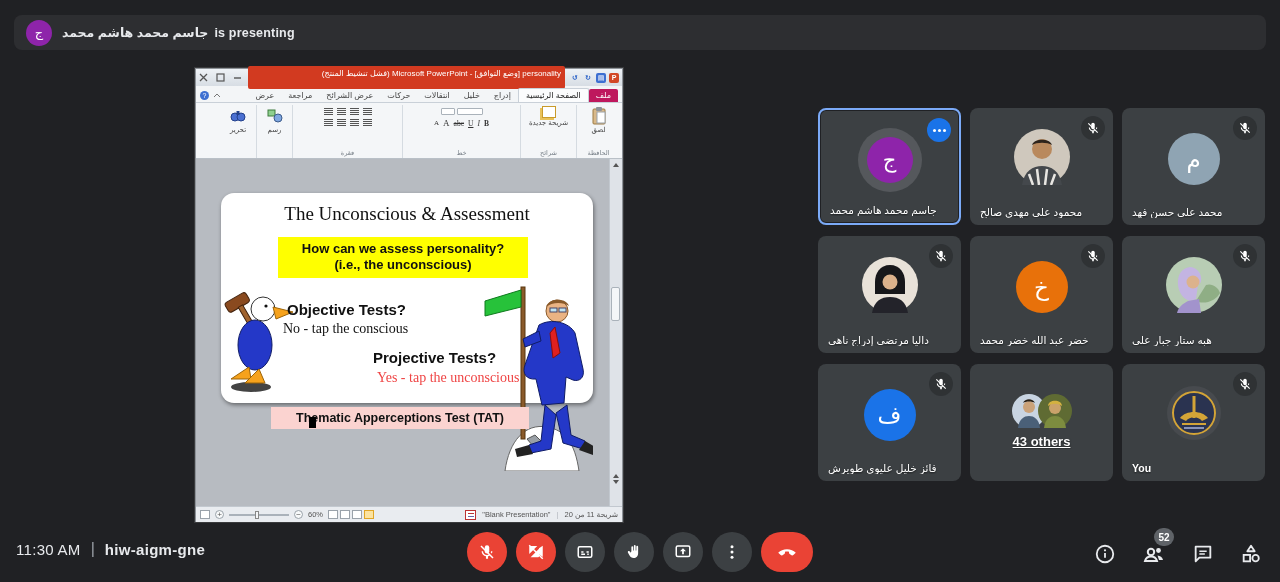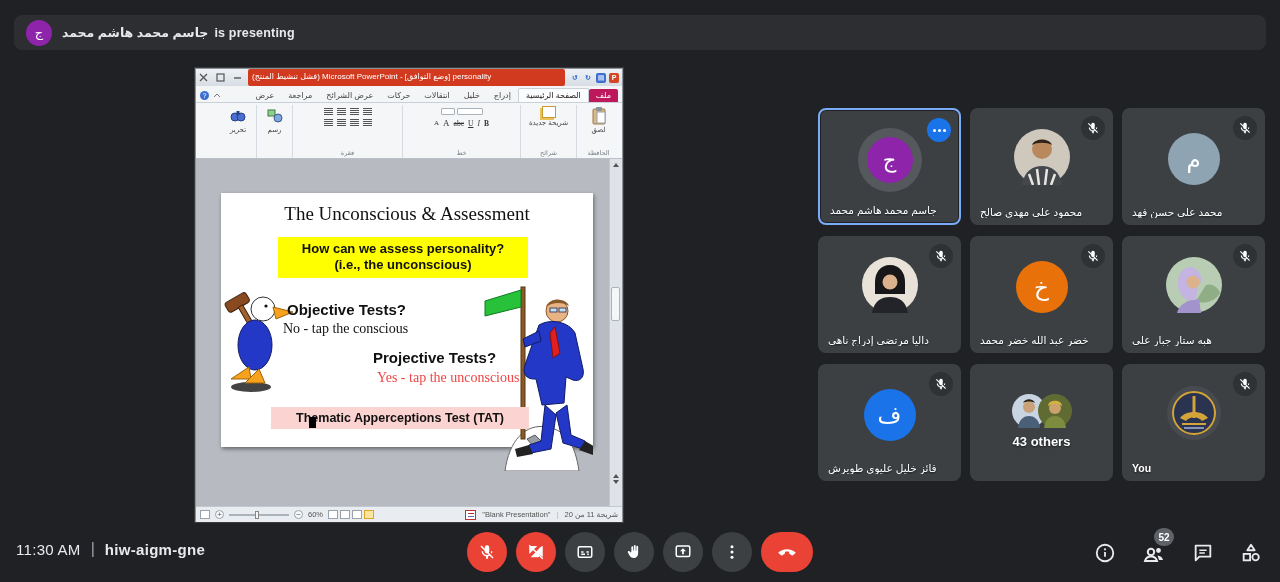--- a/index.html
+++ b/index.html
@@ -14,22 +14,22 @@
   .banner-text { color:#e8eaed; font-size:12.5px; font-weight:600; letter-spacing:.2px; }
   .banner-text .nm { margin-right:6px; }
 
   
   .ppt { position:absolute; left:195px; top:68px; width:428px; height:454px;
     background:#eef1f4; border:1px solid #8d9298; box-shadow:0 0 0 1px #3a3b3d; font-size:8px; }
   .ppt-titlebar { height:17px; background:linear-gradient(#eef2f6,#d7dde4); display:flex; align-items:center; padding:0 3px; }
   .winbtns { display:flex; gap:8px; align-items:center; margin-right:6px; }
   .winbtn { width:9px; height:9px; position:relative; display:block; }
   .winbtn svg { display:block; }
-  .ppt-title { flex:1; background:#d23a20; color:#fff; height:17px; line-height:15px;
-    text-align:left; font-size:8px; border-radius:2px; direction:rtl;
+  .ppt-title { flex:1; background:#d23a20; color:#fff; height:23px; line-height:15px;
+    text-align:right; font-size:8px; border-radius:2px; direction:rtl;
     white-space:nowrap; overflow:hidden; padding:0 4px; }
   .qat { display:flex; gap:3px; align-items:center; margin-left:5px; }
   .qat .qi { width:10px; height:10px; border-radius:2px; font-size:7px; line-height:10px; text-align:center; }
   .qi.undo,.qi.redo { color:#2a62c9; font-weight:bold; }
   .qi.save { background:#3d6fd1; color:#fff; }
   .qi.plogo { background:#d24726; color:#fff; font-weight:bold; }
 
   .ppt-tabs { height:17px; background:#f3f5f7; border-bottom:1px solid #c9d0d8;
     display:flex; direction:rtl; align-items:flex-end; padding:0 4px; }
   .ppt-tab { padding:2px 7px; font-size:8px; color:#444; white-space:nowrap; }
@@ -47,22 +47,22 @@
   .minibox { width:26px; height:7px; border:1px solid #aab2ba; background:#fff; border-radius:1px; }
   .fbtn { font-size:7.5px; color:#333; padding:0 1px; font-family:"Liberation Serif",serif; }
   .fbtn.b { font-weight:bold; } .fbtn.i { font-style:italic; } .fbtn.u { text-decoration:underline; }
   .fbtn.s { text-decoration:line-through; }
   .bars { display:inline-block; width:9px; height:7px; background:
     linear-gradient(#555 1px,transparent 1px) 0 0/9px 2px; margin:0 1px; }
   .newslide-ic { width:14px; height:12px; background:#fff; border:1px solid #c99b2a; box-shadow:-2px 2px 0 #e8c15a; }
   .vtext { font-size:7px; color:#444; text-align:center; line-height:1.1; margin-top:1px; }
 
   .ppt-canvas { position:relative; height:347px; background:#b7bbc1; overflow:hidden; }
-  .slide { position:absolute; left:25px; top:34px; width:372px; height:254px; background:#fff;
-    box-shadow:1px 2px 4px rgba(0,0,0,.45); }
+  .slide { position:absolute; left:25px; top:34px; width:372px; height:210px; background:#fff;
+    box-shadow:1px 2px 4px rgba(0,0,0,.45);border-radius:13px; }
   .vscroll { position:absolute; right:0; top:0; width:13px; height:100%; background:#dfe3e8; border-left:1px solid #c2c8cf; }
   .vthumb { position:absolute; right:2px; top:128px; width:9px; height:34px; background:#f4f6f8; border:1px solid #aab2ba; border-radius:2px; }
   .vnav { position:absolute; right:2px; bottom:6px; width:9px; height:26px; display:flex; flex-direction:column; gap:2px; align-items:center; }
   .tri-up { width:0; height:0; border-left:3px solid transparent; border-right:3px solid transparent; border-bottom:4px solid #555; }
   .tri-dn { width:0; height:0; border-left:3px solid transparent; border-right:3px solid transparent; border-top:4px solid #555; }
 
   
   .s-title { position:absolute; left:0; top:10px; width:100%; text-align:center;
     font-family:"Liberation Serif","DejaVu Serif",serif; font-size:19px; color:#111; }
   .s-yellow { position:absolute; left:57px; top:44px; width:250px; background:#ffff00;
@@ -93,21 +93,21 @@
   .spell:after { content:""; position:absolute; left:2px; top:2px; width:6px; height:1px; background:#b33; box-shadow:0 3px 0 #66a; }
   .fitic { width:10px; height:9px; border:1px solid #9aa2aa; background:#fff; }
 
   
   .grid { position:absolute; left:818px; top:108px; display:grid;
     grid-template-columns:repeat(3,143px); grid-auto-rows:117px; column-gap:9px; row-gap:11px; }
   .tile { position:relative; background:#3c4043; border-radius:8px; overflow:hidden; }
   .tile.active { border:2px solid #7baaf7; box-shadow:0 0 0 1px #202124 inset; }
   .tname { position:absolute; left:10px; bottom:7px; max-width:122px; color:#fff; font-size:10.5px;
     white-space:nowrap; overflow:hidden; text-overflow:ellipsis; text-shadow:0 1px 2px rgba(0,0,0,.6); }
-  .tname.center { left:0; right:0; bottom:32px; max-width:none; text-align:center; font-weight:bold; font-size:13px; }
+  .tname.center { left:0; right:0; bottom:32px; max-width:none; text-align:center; font-weight:bold; font-size:13px;text-decoration:underline; }
   .tname.you { font-weight:bold;margin-top:40px; }
   .tmic { position:absolute; right:8px; top:8px; width:24px; height:24px; border-radius:50%;
     background:rgba(32,33,36,.45); display:flex; align-items:center; justify-content:center; }
   .tmenu { position:absolute; right:8px; top:8px; width:24px; height:24px; border-radius:50%;
     background:#1a73e8; display:flex; align-items:center; justify-content:center; gap:2px; }
   .tmenu i { width:3px; height:3px; border-radius:50%; background:#fff; }
   .avatar-wrap { position:absolute; left:50%; top:44%; transform:translate(-50%,-50%); }
   .ltr-avatar { border-radius:50%; color:#fff; display:flex; align-items:center; justify-content:center; }
   .ring { width:64px; height:64px; border-radius:50%; background:#55585c; display:flex; align-items:center; justify-content:center; }
   .av-purple { background:#8e24aa; } .av-gray { background:#8fa4b3; } .av-orange { background:#e8710a; } .av-blue { background:#1a73e8; }
@@ -117,21 +117,21 @@
   
   .bottombar { position:absolute; left:0; bottom:0; width:100%; height:60px; display:flex; align-items:center; }
   .meta { position:absolute; left:16px; top:18px; display:flex; align-items:center; gap:10px; color:#e8eaed; font-size:15px; }
   .meta .t { font-weight:500; letter-spacing:.3px; }
   .meta .sep { color:#9aa0a6; font-weight:300; font-size:16px; }
   .meta .code { font-weight:600; letter-spacing:.3px; }
   .controls { position:absolute; left:50%; transform:translateX(-50%); top:10px; display:flex; gap:9px; align-items:center; }
   .cbtn { width:40px; height:40px; border-radius:50%; background:#3c4043; display:flex; align-items:center; justify-content:center; }
   .cbtn.red { background:#ea4335; }
   .cbtn.end { width:52px; border-radius:20px; background:#ea4335; }
-  .rightics { position:absolute; right:18px; top:20px; display:flex; gap:26px; align-items:flex-start; }
+  .rightics { position:absolute; right:18px; top:20px; display:flex; gap:26px; align-items:center; }
   .ric { position:relative; display:flex; align-items:center; justify-content:center; }
   .badge { position:absolute; top:-14px; left:12px; min-width:20px; height:18px; border-radius:10px;
     background:#5f6368; color:#fff; font-size:10px; font-weight:bold; display:flex; align-items:center; justify-content:center; padding:0 4px; }
 </style>
 </head>
 <body>
 
 <div class="banner">
   <div class="banner-avatar">
     <span>ج</span>

